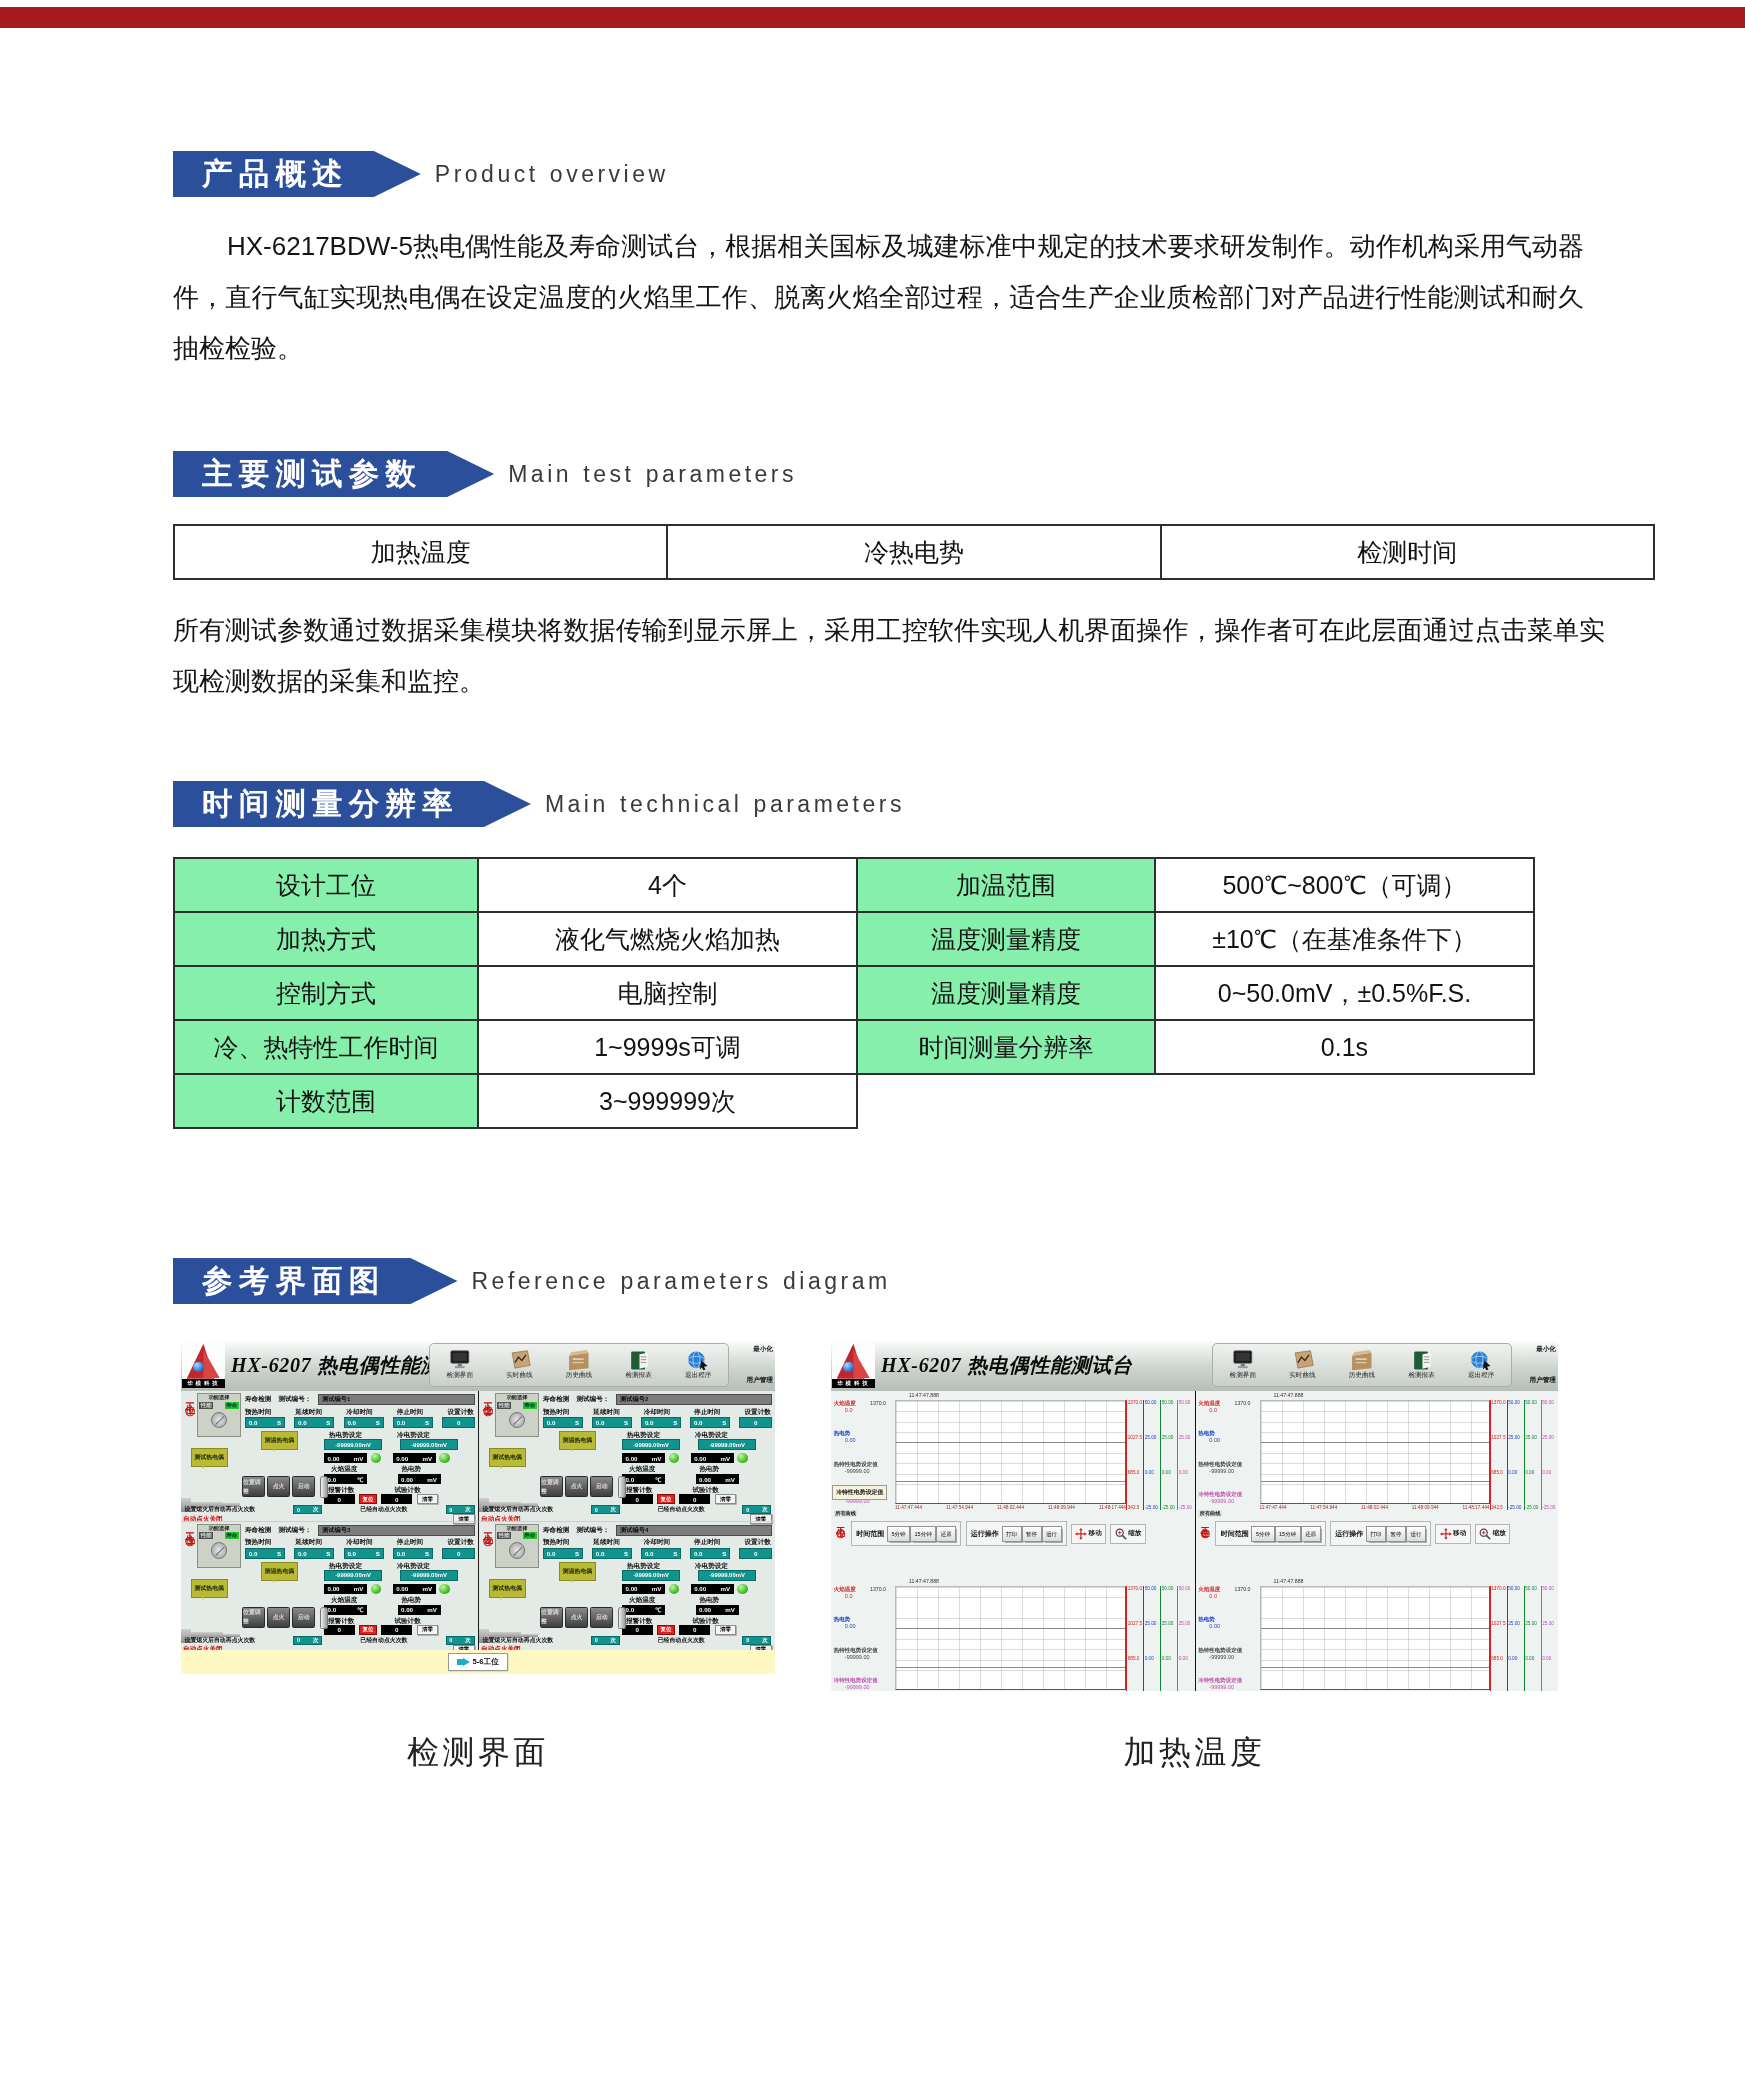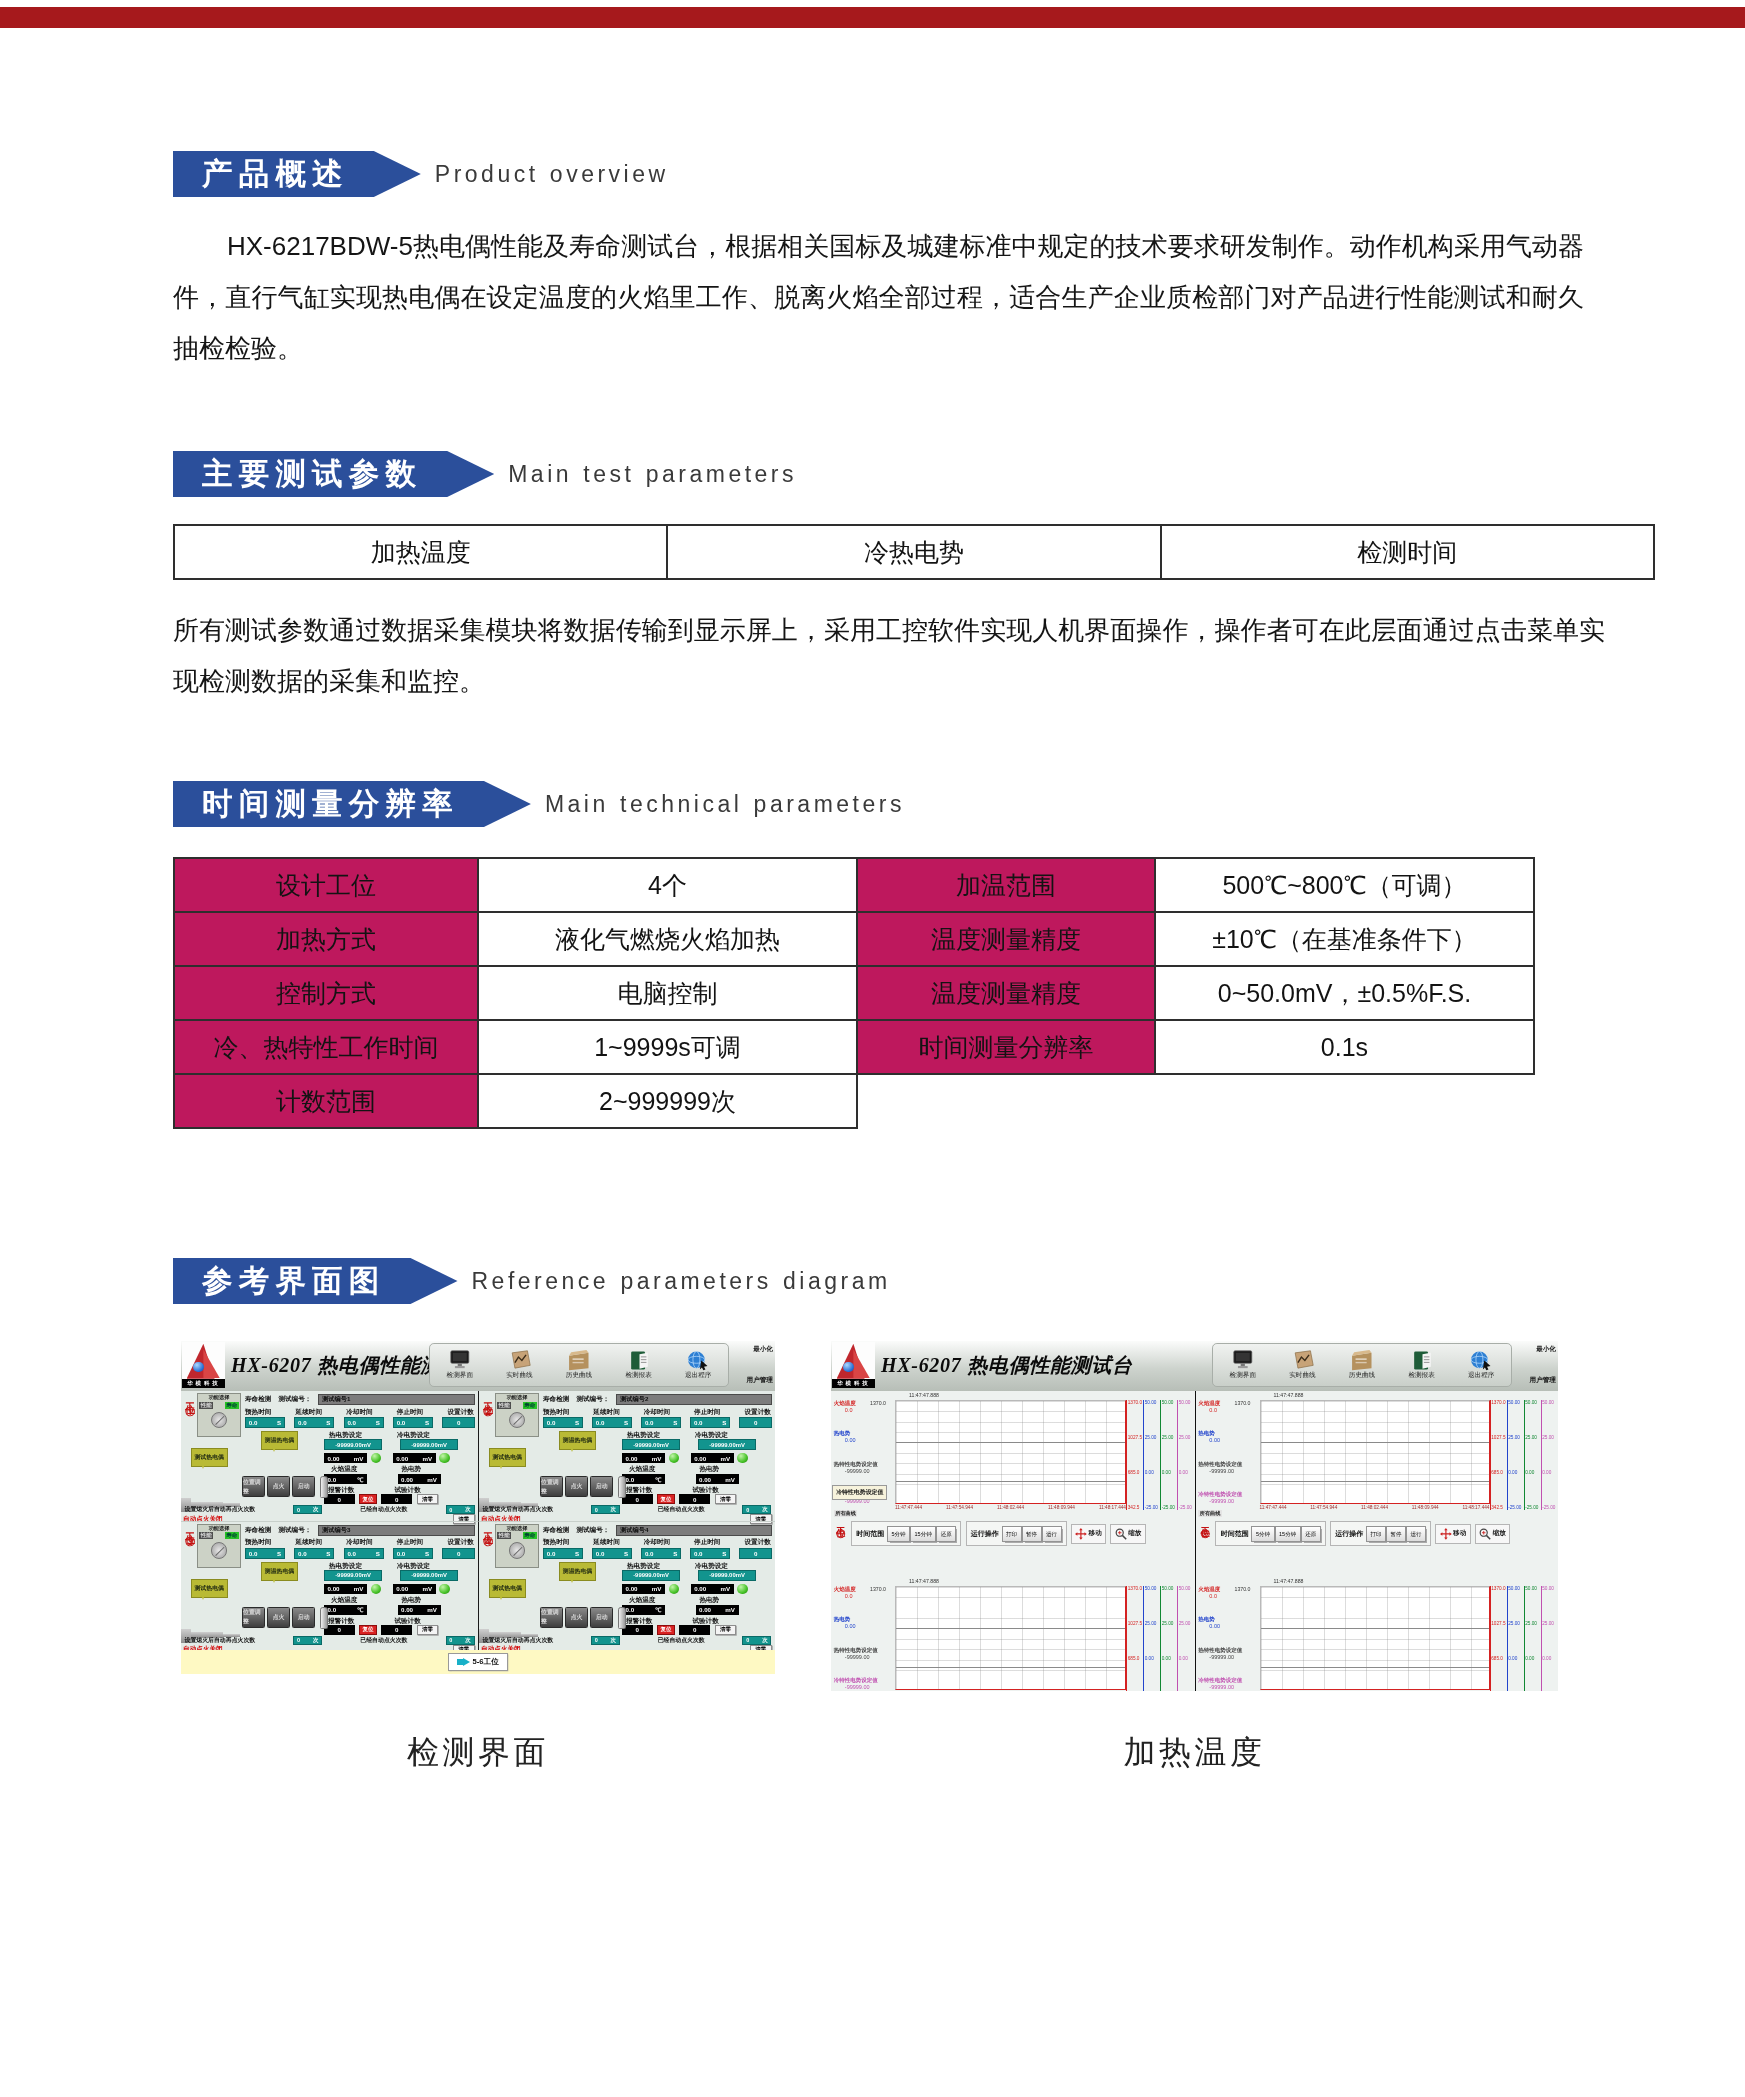--- a/index.html
+++ b/index.html
@@ -16,21 +16,21 @@
   .banner .en { margin-left:14px; font-size:23px; color:#3a3a3a; letter-spacing:3.5px; word-spacing:1.4px; white-space:nowrap; }
 
   .para { position:absolute; left:173px; width:1411px; font-size:26px; line-height:51px; color:#151515; text-align:justify; }
   #para-overview { top:221px; text-indent:54px; }
   #para-desc { top:605px; width:1432px; }
 
   table { border-collapse:collapse; position:absolute; left:173px; }
   td { border:2.1px solid #2e2e2e; text-align:center; font-size:25px; color:#131313; height:54px; padding:0 7px; }
   #table-test { top:524px; width:1482px; table-layout:fixed; }
   #table-tech { top:857px; width:1359px; table-layout:fixed; }
-  #table-tech td.lbl { background:#be185d;margin-top:24px; }
+  #table-tech td.lbl { background:#86efac;margin-top:24px; }
   #table-tech td.none { border:none; background:transparent; }
 
   
   .shot { position:absolute; overflow:hidden; font-weight:bold; }
   #shot-detect { left:181px; top:1341px; width:594px; height:333px; background:#e4ebe7; }
   #shot-curve  { left:831px; top:1341px; width:727px; height:350px; background:#eef2f0; }
   .shot-caption { position:absolute; top:1731px; font-size:32px; letter-spacing:3.5px; color:#222; text-align:center; font-weight:normal; }
   #cap-left { left:181px; width:594px; }
   #cap-right { left:831px; width:727px; }
 
@@ -231,21 +231,21 @@
       <td>0~50.0mV，±0.5%F.S.</td>
     </tr>
     <tr>
       <td class="lbl">冷、热特性工作时间</td>
       <td>1~9999s可调</td>
       <td class="lbl">时间测量分辨率</td>
       <td>0.1s</td>
     </tr>
     <tr>
       <td class="lbl">计数范围</td>
-      <td>2~999999次</td>
+      <td>3~999999次</td>
       <td class="none"></td>
       <td class="none"></td>
     </tr>
   </tbody>
     </table>
 
   <div class="banner" style="top:1258px">
     <div class="cn">参考界面图</div>
     <div class="en">Reference parameters diagram</div>
   </div>

